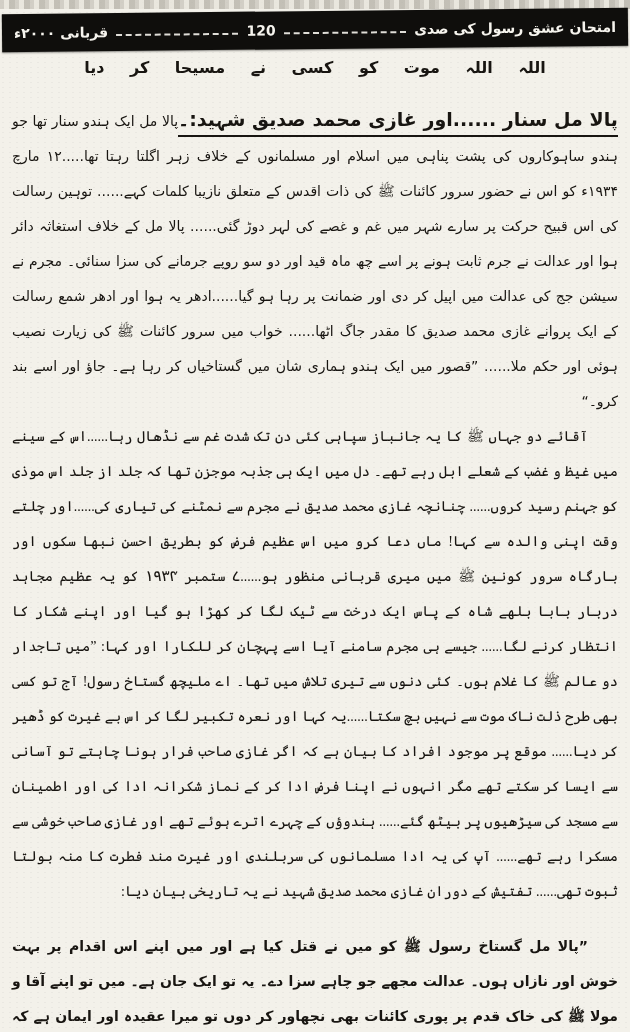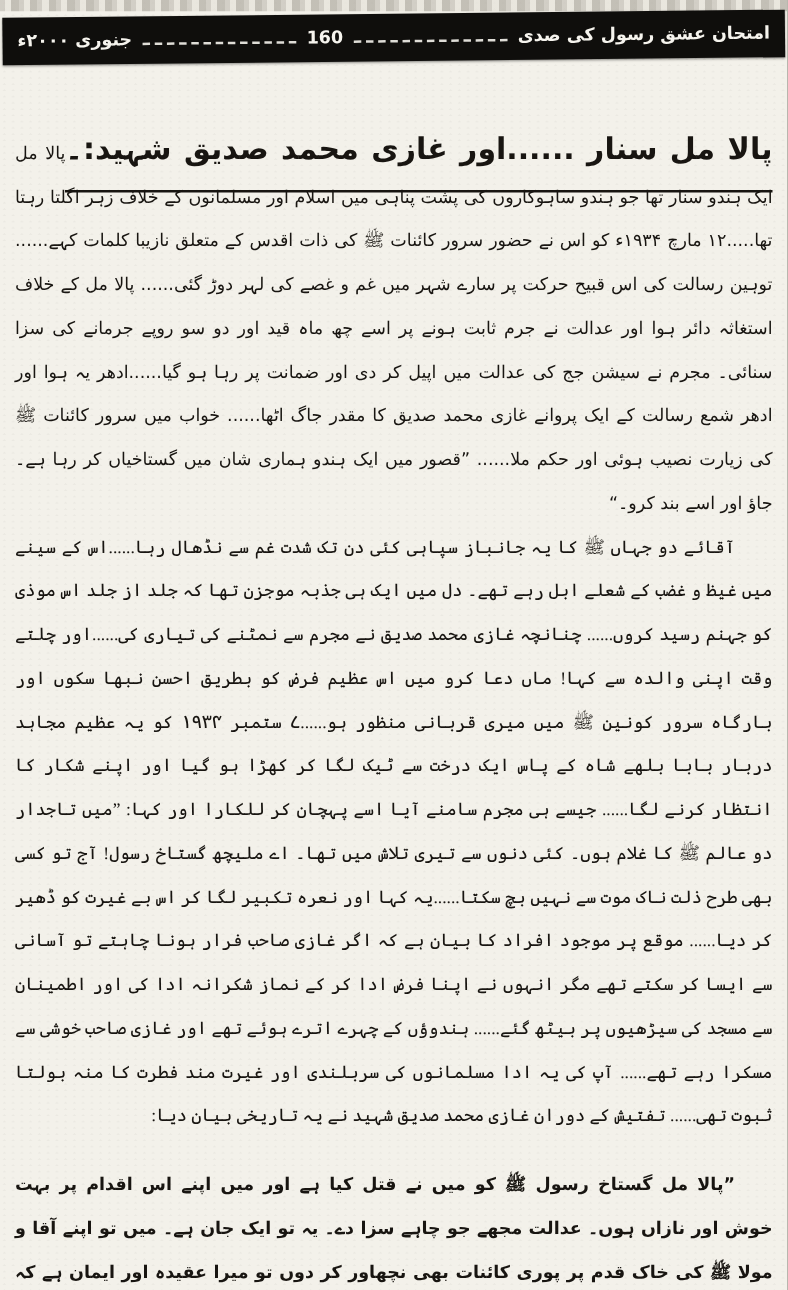--- a/index.html
+++ b/index.html
@@ -42,43 +42,44 @@
     word-spacing:20px;
     color:var(--ink,#181511);
   }
   .body-text{
     position:absolute;top:102px;right:12px;left:12px;bottom:0;
     font-size:14px;line-height:35px;
     text-align:justify;text-justify:inter-word;
   }
   .body-text p{margin:0;}
   .section-heading{
-    font-weight:bold;font-size:24px;
+    font-weight:bold;font-size:19px;
     border-bottom:2.5px solid var(--ink,#181511);
-    padding-bottom:19px;
+    padding-bottom:5px;
   }
   p.indent{text-indent:30px;font-family:Liberation Serif, serif;}
   p.quote{margin-top:20px;text-indent:30px;font-weight:bold;}
   p.final{margin-top:10px;text-indent:30px;}
 </style>
 </head>
 <body>
 
 <div class="page">
 
   <div class="scan-edge"></div>
 
   <div class="header-bar">
     <span class="h-text">امتحان عشق رسول کی صدی</span>
     <div class="leader"></div>
-    <span class="h-text">160</span>
+    <span class="h-text">120</span>
     <div class="leader"></div>
-    <span class="h-text">جنوری ۲۰۰۰ء</span>
+    <span class="h-text">قربانی ۲۰۰۰ء</span>
   </div>
 
+  <div class="verse">اللہ اللہ موت کو کسی نے مسیحا کر دیا</div>
 
   <article class="body-text">
     <p class="lead"><span class="section-heading">پالا مل سنار ......اور غازی محمد صدیق شہید:۔</span><span>پالا مل ایک ہندو سنار تھا جو ہندو ساہوکاروں کی پشت پناہی میں اسلام اور مسلمانوں کے خلاف زہر اگلتا رہتا تھا.....۱۲ مارچ ۱۹۳۴ء کو اس نے حضور سرور کائنات ﷺ کی ذات اقدس کے متعلق نازیبا کلمات کہے...... توہین رسالت کی اس قبیح حرکت پر سارے شہر میں غم و غصے کی لہر دوڑ گئی...... پالا مل کے خلاف استغاثہ دائر ہوا اور عدالت نے جرم ثابت ہونے پر اسے چھ ماہ قید اور دو سو روپے جرمانے کی سزا سنائی۔ مجرم نے سیشن جج کی عدالت میں اپیل کر دی اور ضمانت پر رہا ہو گیا......ادھر یہ ہوا اور ادھر شمع رسالت کے ایک پروانے غازی محمد صدیق کا مقدر جاگ اٹھا...... خواب میں سرور کائنات ﷺ کی زیارت نصیب ہوئی اور حکم ملا...... ”قصور میں ایک ہندو ہماری شان میں گستاخیاں کر رہا ہے۔ جاؤ اور اسے بند کرو۔“</span></p>
     <p class="indent">آقائے دو جہاں ﷺ کا یہ جانباز سپاہی کئی دن تک شدت غم سے نڈھال رہا......اس کے سینے میں غیظ و غضب کے شعلے ابل رہے تھے۔ دل میں ایک ہی جذبہ موجزن تھا کہ جلد از جلد اس موذی کو جہنم رسید کروں...... چنانچہ غازی محمد صدیق نے مجرم سے نمٹنے کی تیاری کی......اور چلتے وقت اپنی والدہ سے کہا! ماں دعا کرو میں اس عظیم فرض کو بطریق احسن نبھا سکوں اور بارگاہ سرور کونین ﷺ میں میری قربانی منظور ہو......۷ ستمبر ۱۹۳۴ کو یہ عظیم مجاہد دربار بابا بلھے شاہ کے پاس ایک درخت سے ٹیک لگا کر کھڑا ہو گیا اور اپنے شکار کا انتظار کرنے لگا...... جیسے ہی مجرم سامنے آیا اسے پہچان کر للکارا اور کہا: ”میں تاجدار دو عالم ﷺ کا غلام ہوں۔ کئی دنوں سے تیری تلاش میں تھا۔ اے ملیچھ گستاخ رسول! آج تو کسی بھی طرح ذلت ناک موت سے نہیں بچ سکتا......یہ کہا اور نعرہ تکبیر لگا کر اس بے غیرت کو ڈھیر کر دیا...... موقع پر موجود افراد کا بیان ہے کہ اگر غازی صاحب فرار ہونا چاہتے تو آسانی سے ایسا کر سکتے تھے مگر انہوں نے اپنا فرض ادا کر کے نماز شکرانہ ادا کی اور اطمینان سے مسجد کی سیڑھیوں پر بیٹھ گئے...... ہندوؤں کے چہرے اترے ہوئے تھے اور غازی صاحب خوشی سے مسکرا رہے تھے...... آپ کی یہ ادا مسلمانوں کی سربلندی اور غیرت مند فطرت کا منہ بولتا ثبوت تھی...... تفتیش کے دوران غازی محمد صدیق شہید نے یہ تاریخی بیان دیا:</p>
     <p class="quote">”پالا مل گستاخ رسول ﷺ کو میں نے قتل کیا ہے اور میں اپنے اس اقدام پر بہت خوش اور نازاں ہوں۔ عدالت مجھے جو چاہے سزا دے۔ یہ تو ایک جان ہے۔ میں تو اپنے آقا و مولا ﷺ کی خاک قدم پر پوری کائنات بھی نچھاور کر دوں تو میرا عقیدہ اور ایمان ہے کہ ابھی حق غلامی ادا نہیں ہو سکا۔“</p>
     <p class="final">اور یوں غازی محمد صدیق نے آقائے دو عالم ﷺ کی حرمت و ناموس کی حفاظت کے لئے اپنی جان کا نذرانہ دے کر امت مسلمہ کو تا ابد سرخرو کر دیا۔ تختہ دار پہ اس پروانہ شمع رسالت کے آخری الفاظ یہ تھے:</p>
   </article>
 
 </div>
 

